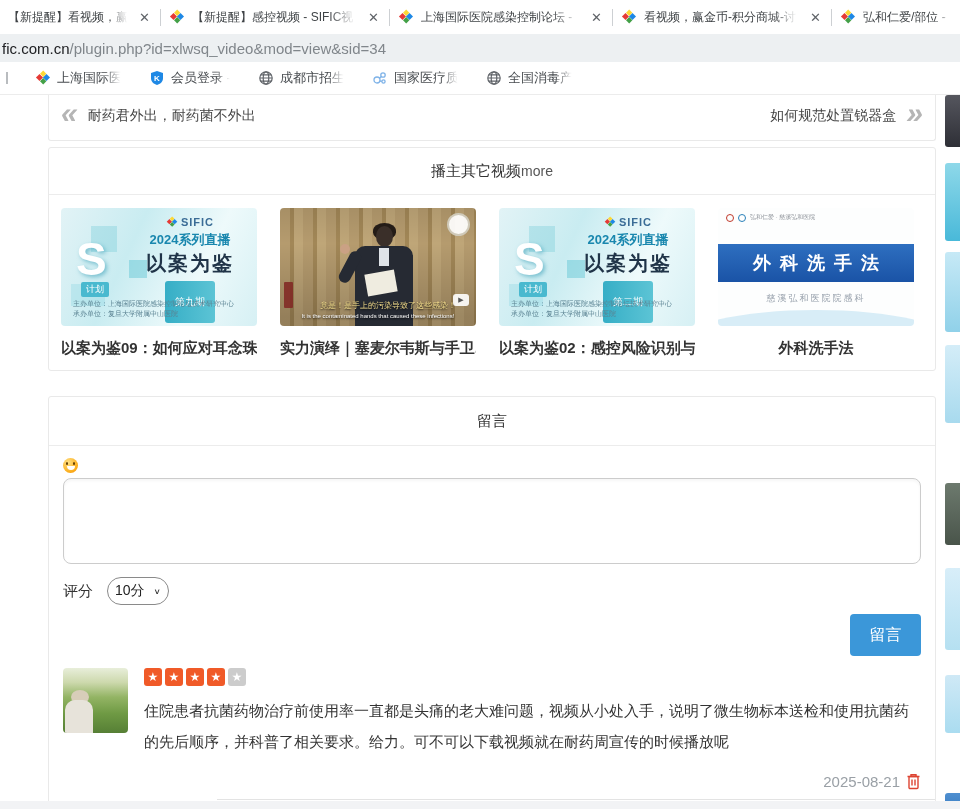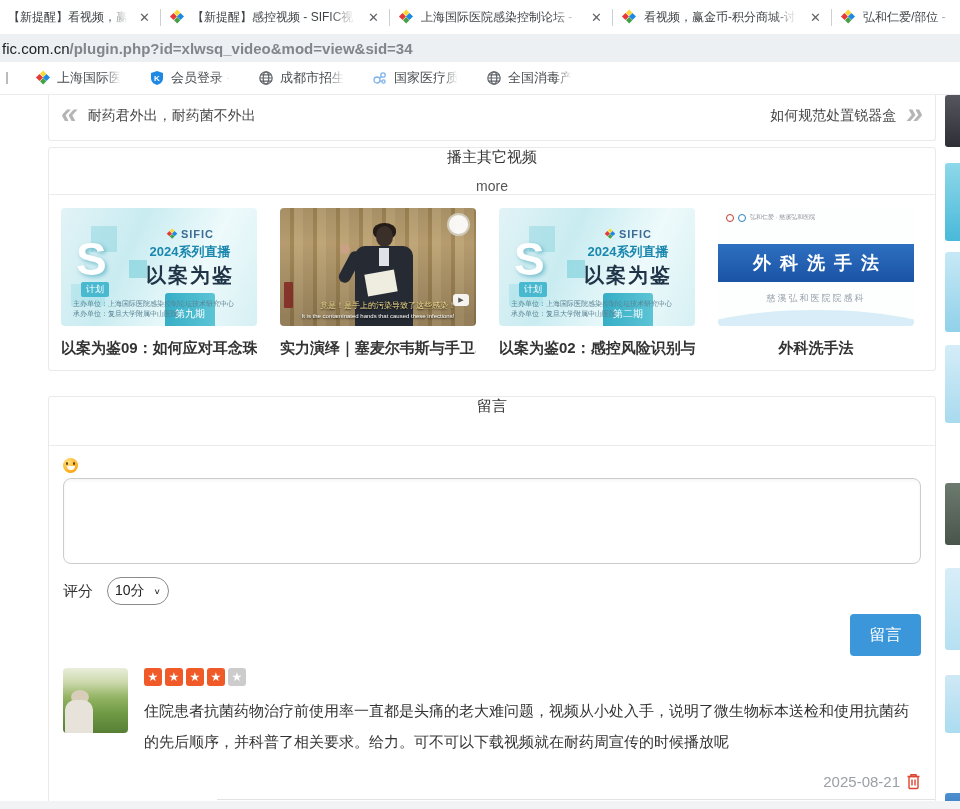--- a/index.html
+++ b/index.html
@@ -11,52 +11,52 @@
   .tab{display:flex;align-items:center;gap:7px;height:100%;padding:0 8px;box-sizing:border-box;overflow:hidden;flex:none;}
   .tab-title{white-space:nowrap;overflow:hidden;flex:1;
     -webkit-mask-image:linear-gradient(90deg,#000 82%,transparent 98%);
     mask-image:linear-gradient(90deg,#000 82%,transparent 98%);}
   .tab-close{color:#5f6368;font-size:13px;flex:none;padding:0 2px;cursor:default;}
   .tabsep{width:1px;height:17px;background:#cdd0d3;flex:none;}
   .favicon{width:16px;height:16px;flex:none;display:inline-block;}
 
   .addressbar{position:absolute;left:0;top:34px;width:960px;height:28px;background:#edf0f2;display:flex;align-items:center;font-size:15px;padding-left:2px;box-sizing:border-box;white-space:nowrap;overflow:hidden;}
   .url-domain{color:#202124;}
-  .url-path{color:#80868b;font-weight:bold;}
+  .url-path{color:#80868b;}
 
   .bookbar{position:absolute;left:0;top:62px;width:960px;height:33px;background:#fff;display:flex;align-items:center;gap:27px;font-size:13px;color:#474b4f;box-sizing:border-box;border-bottom:1px solid #ececec;}
   .bm{display:flex;align-items:center;gap:6px;white-space:nowrap;overflow:hidden;}
   .bm-label{-webkit-mask-image:linear-gradient(90deg,#000 75%,transparent 98%);mask-image:linear-gradient(90deg,#000 75%,transparent 98%);}
   .bm-sliver{width:6px;height:12px;border-right:2px solid #b9bcbf;flex:none;}
   .bicon{width:16px;height:16px;flex:none;}
 
   
   .card{position:absolute;background:#fff;border:1px solid #e9e9e9;border-radius:3px;box-sizing:border-box;}
   .card-quote{left:48px;top:95px;width:888px;height:46px;border-top:none;border-radius:0 0 3px 3px;display:flex;align-items:center;justify-content:space-between;padding:0 12px;}
   .q-side{display:flex;align-items:flex-start;gap:10px;font-size:14px;color:#454545;}
   .guillemet{font-size:30px;line-height:22px;color:#b5b5b5;font-weight:bold;font-style:italic;transform:translateY(-5px);}
 
   .card-videos{left:48px;top:147px;width:888px;height:224px;}
-  .card-head{height:46px;display:flex;align-items:center;justify-content:space-between;padding:0 14px;border-bottom:1px solid #ececec;font-size:15px;color:#333;flex-direction:column;}
+  .card-head{height:46px;display:flex;align-items:center;justify-content:center;padding:0 14px;border-bottom:1px solid #ececec;font-size:15px;color:#333;}
   .more-link{font-size:14px;color:#555;cursor:pointer;}
   .vrow{display:flex;gap:23px;padding:13px 12px 0;}
   .vitem{width:196px;flex:none;}
   .vthumb{height:118px;border-radius:4px;overflow:hidden;position:relative;}
   .vtitle{margin-top:13px;font-weight:bold;font-size:15px;color:#333;text-align:center;white-space:nowrap;overflow:hidden;}
 
   
   .t-sific{background:linear-gradient(115deg,#e2f3f6 0%,#c9ecf1 35%,#eefafb 68%,#d6f0f4 100%);}
   .deco{position:absolute;background:rgba(90,195,210,.28);}
   .d1{left:30px;top:18px;width:26px;height:26px;}
   .d2{left:68px;top:52px;width:18px;height:18px;background:rgba(90,195,210,.45);}
   .d3{left:10px;top:76px;width:34px;height:22px;background:rgba(140,215,225,.35);}
   .s-letter{position:absolute;left:15px;top:28px;font-size:46px;font-weight:bold;color:#fff;text-shadow:2px 2px 4px rgba(40,150,175,.55);line-height:46px;}
   .s-plan{position:absolute;left:20px;top:74px;font-size:9px;color:#fff;background:#49b9cf;padding:1px 5px;border-radius:2px;}
   .s-col{position:absolute;right:8px;top:8px;width:118px;text-align:center;}
-  .logo-row{display:flex;align-items:center;justify-content:center;gap:3px;font-size:11px;font-weight:bold;color:#3a6c96;letter-spacing:1px;margin-top:12px;}
+  .logo-row{display:flex;align-items:center;justify-content:center;gap:3px;font-size:11px;font-weight:bold;color:#3a6c96;letter-spacing:1px;}
   .s-series{margin-top:3px;font-size:13px;font-weight:bold;color:#1987ae;}
   .s-name{margin-top:1px;font-size:20px;font-weight:bold;color:#203448;letter-spacing:2px;}
   .s-badge{display:inline-block;margin-top:4px;font-size:10px;color:#fff;background:linear-gradient(90deg,#36aec6,#5cc4d5);padding:14px 10px;border-radius:3px;}
   .s-orgs{position:absolute;left:12px;bottom:7px;font-size:7px;color:#5a8292;line-height:10px;text-align:left;white-space:nowrap;}
 
   
   .t-photo{background:repeating-linear-gradient(90deg,#b59b6e 0 10px,#a28757 10px 14px,#bfa678 14px 23px);}
   .t-photo .shade{position:absolute;inset:0;background:linear-gradient(180deg,rgba(0,0,0,.08),rgba(0,0,0,0) 30%,rgba(0,0,0,.18) 92%);}
   .p-head{position:absolute;left:96px;top:18px;width:17px;height:21px;border-radius:50%;background:#3a2f29;}
   .p-hair{position:absolute;left:93px;top:15px;width:23px;height:16px;border-radius:50% 50% 40% 40%;background:#241c17;}

